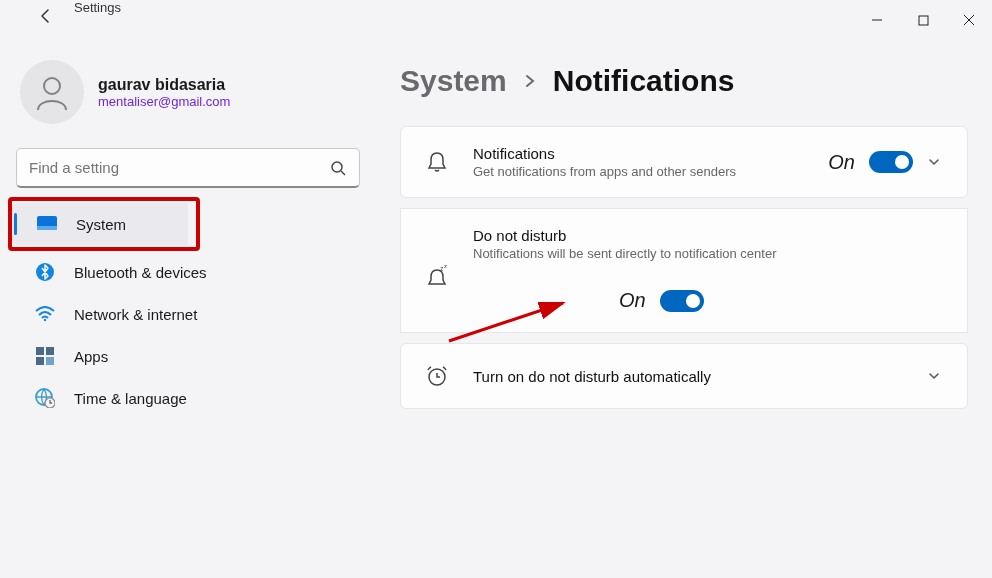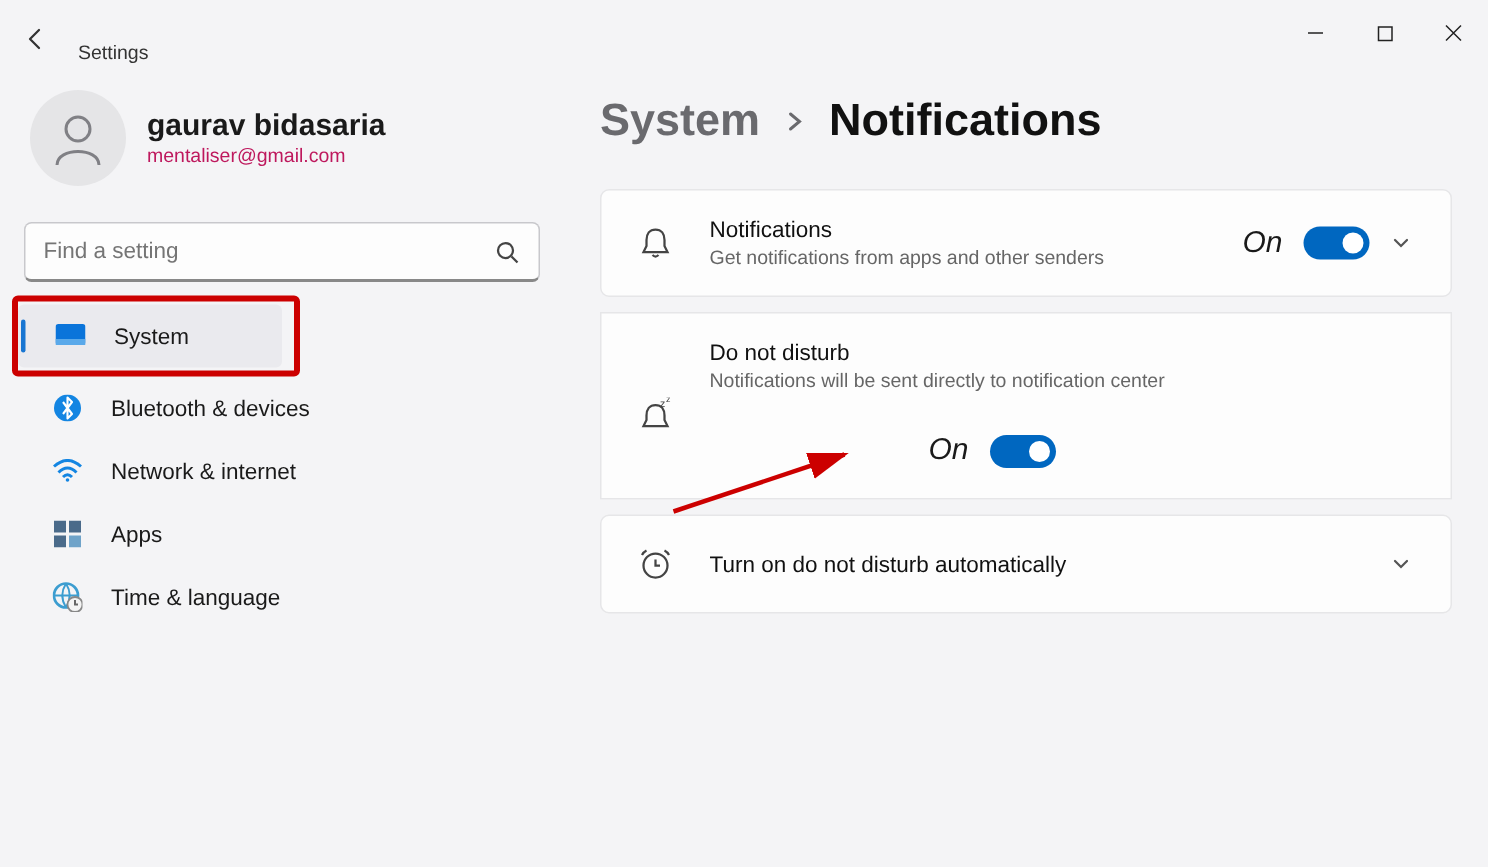--- a/index.html
+++ b/index.html
@@ -13,22 +13,22 @@
     }
     .window {
       width: 100%;
       height: 100%;
       display: flex;
       flex-direction: column;
     }
     .titlebar {
       height: 42px;
       display: flex;
-      align-items: flex-end;
-      padding-left: 8px;
+      align-items: flex-start;
+      padding-left: 30px;
     }
     .back-btn {
       width: 32px;
       height: 32px;
       display: flex;
       align-items: center;
       justify-content: center;
       cursor: pointer;
     }
     .app-title {
@@ -70,26 +70,26 @@
     .avatar {
       width: 64px;
       height: 64px;
       border-radius: 50%;
       background: #e5e5e7;
       display: flex;
       align-items: center;
       justify-content: center;
     }
     .userinfo .name {
-      font-size: 20px;
+      font-size: 16px;
       font-weight: 600;
     }
     .userinfo .email {
       font-size: 13px;
-      color: #be185d;
+      color: #6d28d9;
     }
     .search-wrap {
       margin: 8px 10px 3px 6px;
     }
     .search-box {
       width: 100%;
       height: 40px;
       border: 1px solid #c8c8cc;
       border-bottom: 2px solid #888;
       background: #fdfdfd;

